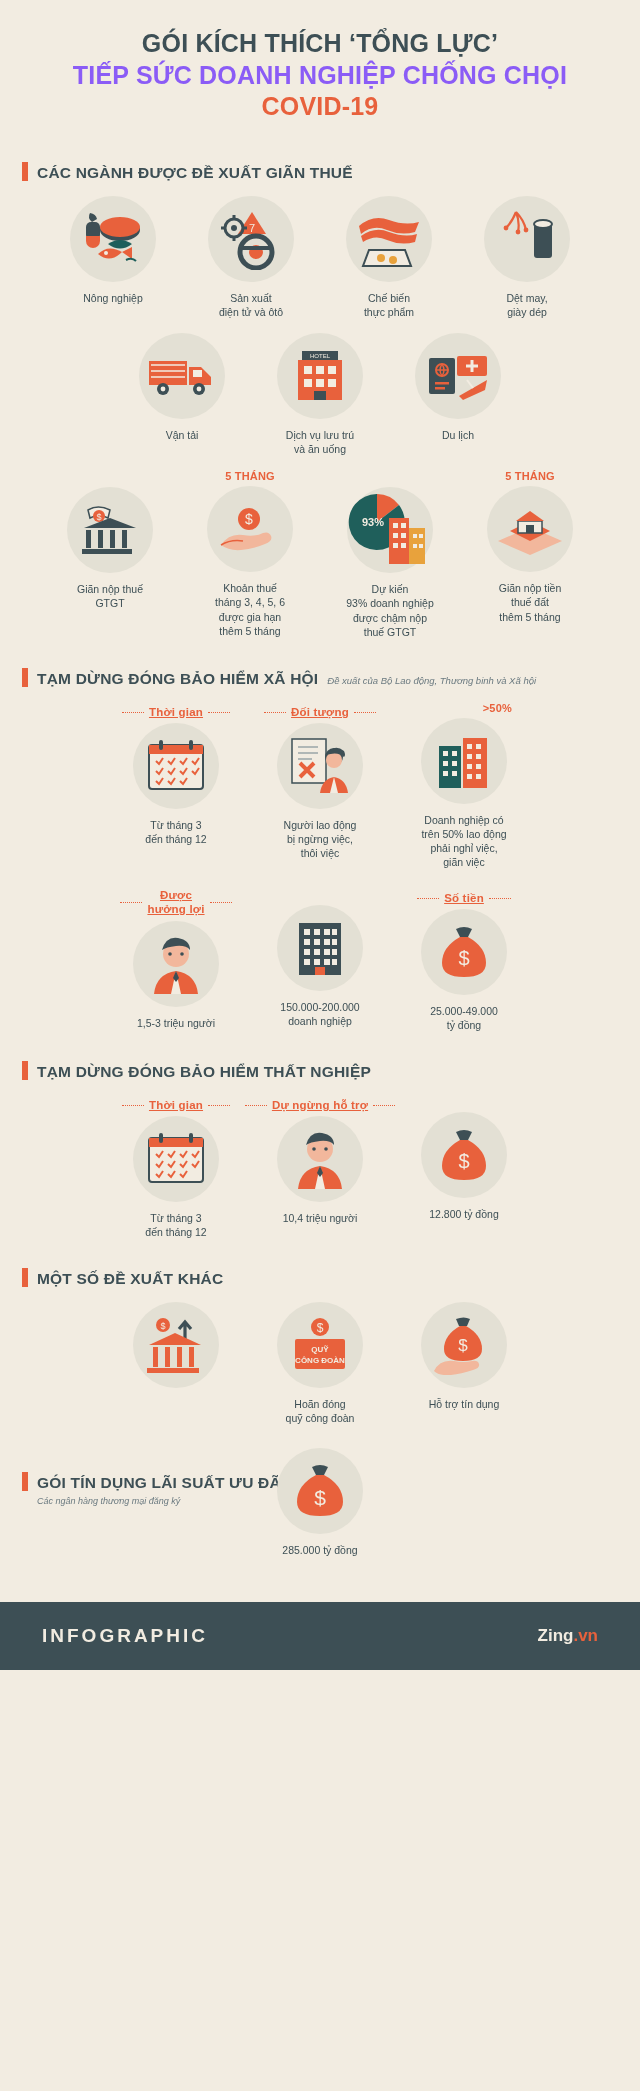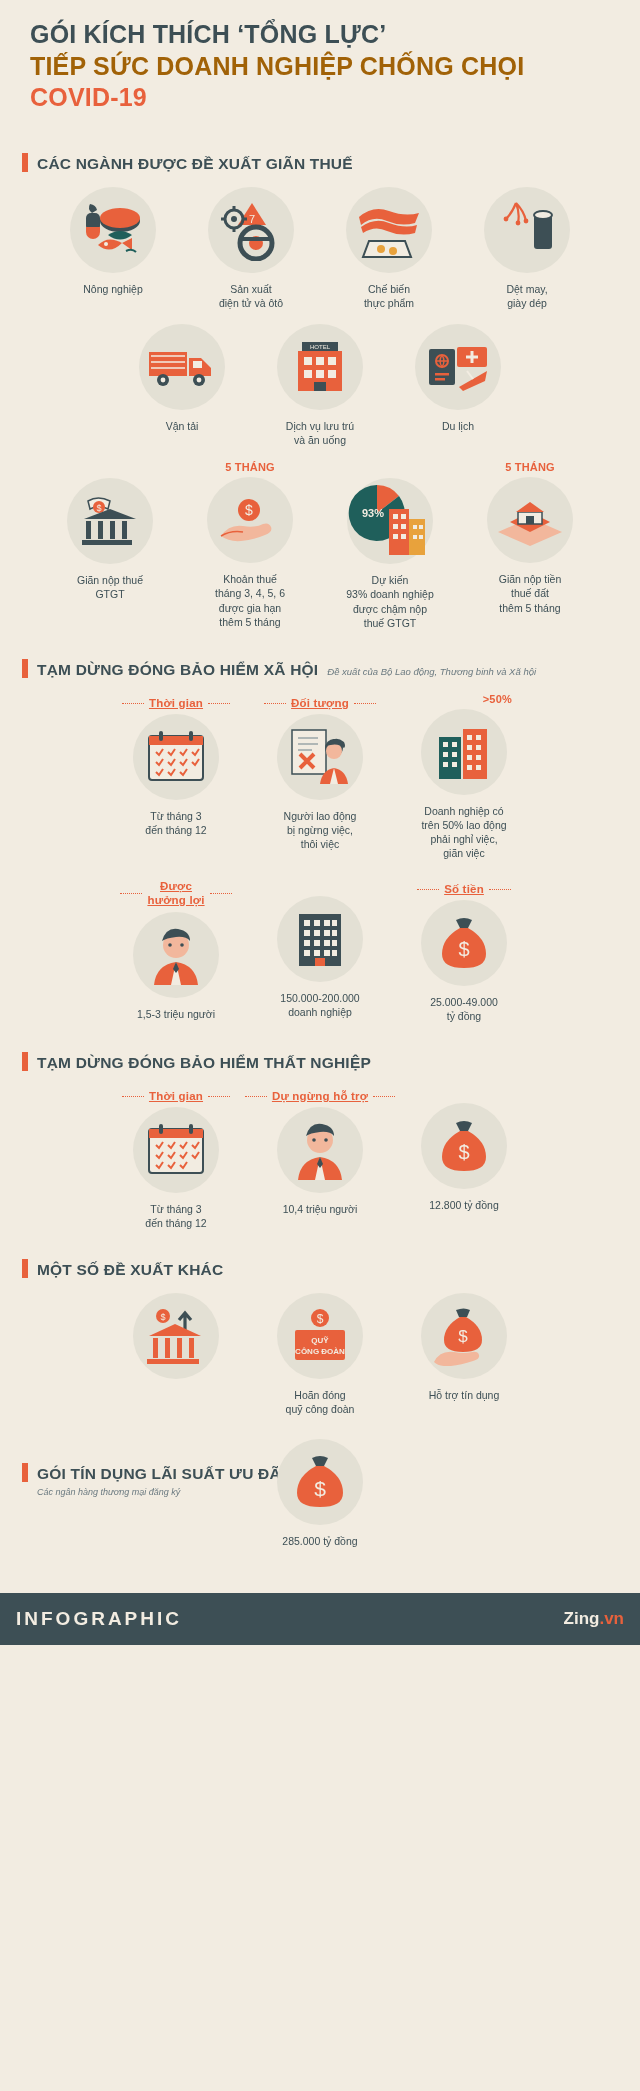--- a/index.html
+++ b/index.html
@@ -5,30 +5,30 @@
   * { box-sizing: border-box; margin: 0; padding: 0; }
   body {
     width: 640px;
     background: #f2ece1;
     font-family: "Liberation Sans", sans-serif;
     color: #2f3e46;
   }
   .page { width: 640px; position: relative; background: #f2ece1; }
 
   
-  .header { padding: 11px 30px 10px; text-align: left; margin-top: 8px; }
+  .header { padding: 28px 30px 10px; text-align: center; }
   .header h1 {
     font-size: 25px;
     line-height: 1.26;
     font-weight: bold;
     color: #e8613c;
     letter-spacing: 0.2px;
   }
   .header .l1 { color: #3d4f55; }
-  .header .l2 { color: #a16207; }
+  .header .l2 { color: #8b5cf6; }
   .header .l3 { color: #e8613c; }
 
   
   .sec-head {
     display: flex;
     align-items: baseline;
     gap: 9px;
     padding: 0 0 0 22px;
     margin: 26px 0 6px;
   }
@@ -70,23 +70,23 @@
   }
   .minilabel.dotted::before, .minilabel.dotted::after {
     content: ""; position: absolute; top: 50%; width: 22px;
     border-top: 1.5px dotted #e8613c;
   }
   .minilabel.dotted::before { left: -27px; }
   .minilabel.dotted::after { right: -27px; }
 
   
   .footer {
-    margin-top: 26px; background: #3d4f55; height: 52px;
+    margin-top: 26px; background: #3d4f55; height: 68px;
     display: flex; align-items: center; justify-content: space-between;
-    padding: 0 16px;
+    padding: 0 42px;
   }
   .footer .ftitle {
     color: #f2ece1; font-size: 19px; font-weight: bold; letter-spacing: 3px;
   }
   .footer .brand { color: #f2ece1; font-size: 17px; font-weight: bold; }
   .footer .brand .dot { color: #e8613c; }
   svg { display: block; }
 </style>
 </head>
 <body>

